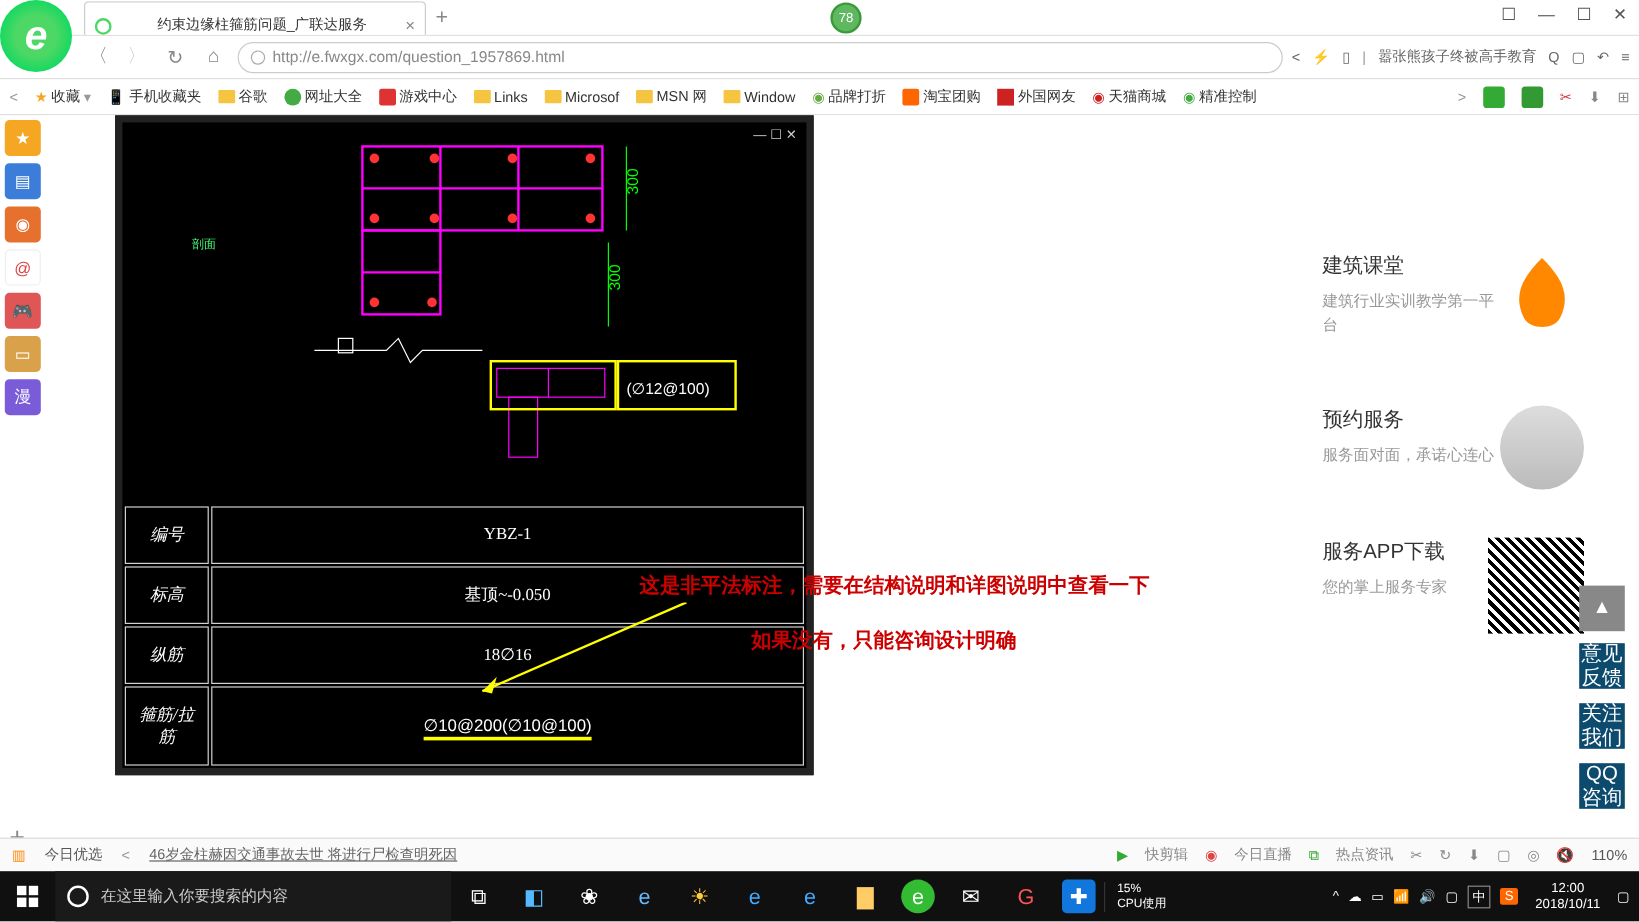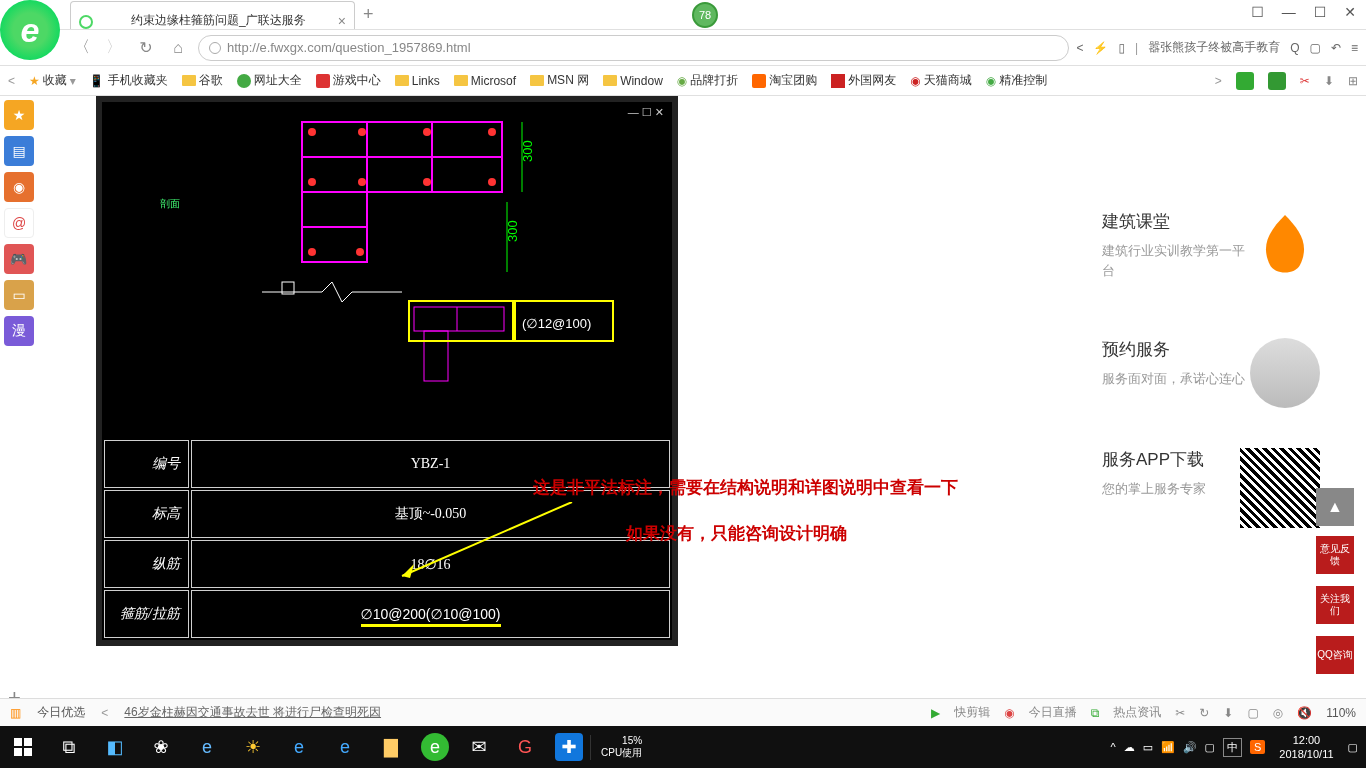--- a/index.html
+++ b/index.html
@@ -36,54 +36,54 @@
 
 .leftbar { position: absolute; left: 0; top: 100px; width: 38px; display: flex; flex-direction: column; gap: 6px; align-items: center; }
 .lb-item { width: 30px; height: 30px; border-radius: 4px; display: flex; align-items: center; justify-content: center; color: #fff; font-size: 14px; cursor: pointer; }
 .lb-add { position: absolute; left: 8px; top: 685px; color: #888; font-size: 22px; cursor: pointer; }
 
 
 .content { position: absolute; left: 38px; top: 96px; right: 0; bottom: 70px; background: #fff; overflow: hidden; }
 .cad-img { position: absolute; left: 58px; top: 0; width: 582px; height: 550px; background: #000; border: 6px solid #222; }
 .cad-table { position: absolute; left: 0; bottom: 0; width: 100%; }
 .cad-table td { border: 1px solid #d0d0d0; color: #fff; font-size: 14px; padding: 14px 8px; font-family: "SimSun"; }
-.cad-table td:first-child { width: 85px; text-align: right; font-style: italic; }
+.cad-table td:first-child { width: 70px; text-align: center; font-style: italic; }
 .cad-table td:last-child { text-align: center; }
 .cad-drawing { position: absolute; left: 40px; top: 0; width: 500px; height: 300px; }
 .red-note { position: absolute; color: #c00; font-family: "SimSun"; font-size: 17px; font-weight: bold; }
 .yellow-box { position: absolute; border: 2px solid #ff0; }
 
 
 .rightbar { position: absolute; right: 30px; top: 100px; width: 250px; }
 .r-card { background: #fff; padding: 14px 16px; margin-bottom: 12px; display: flex; }
 .r-card-txt { flex: 1; }
 .r-title { font-size: 17px; color: #333; margin-bottom: 8px; }
 .r-desc { font-size: 13px; color: #999; line-height: 1.5; }
 .r-logo { width: 70px; height: 70px; }
 .banner { width: 250px; height: 100px; background: #e63b2e; position: relative; display:flex; flex-direction:column; align-items:center; justify-content:center; }
 .banner-t1 { color:#fff; font-size:15px; background:#b82; padding:2px 8px; }
 .banner-t2 { color:#ffe680; font-size:15px; background:#b82; padding:2px 8px; margin-top:4px;}
 .banner-btn { color:#fff; font-size:12px; margin-top:4px; }
 .qr { width:80px; height:80px; background:repeating-linear-gradient(45deg,#000 0 3px,#fff 3px 6px); }
 
 
-.floatbtn { position: absolute; right: 12px; width: 38px; height: 38px; background: #b91c1c; color: #fff; font-size: 10px; display: flex; align-items: center; justify-content: center; text-align: center; line-height: 1.2; cursor: pointer; }
+.floatbtn { position: absolute; right: 12px; width: 38px; height: 38px; background: #0c4a6e; color: #fff; font-size: 17px; display: flex; align-items: center; justify-content: center; text-align: center; line-height: 1.2; cursor: pointer; }
 .scrolltop { position:absolute; right:12px; top:392px; width:38px; height:38px; background:#888; display:flex; align-items:center; justify-content:center; color:#fff; }
 
 
 .status1 { position: absolute; left: 0; bottom: 42px; right: 0; height: 28px; border-top: 1px solid #ddd; display: flex; align-items: center; padding: 0 10px; font-size: 12px; color: #555; gap: 16px; background:#fafafa; }
 .status1-r { margin-left: auto; display: flex; gap: 14px; align-items: center; color: #888; }
 
 
 .taskbar { position: absolute; left: 0; bottom: 0; right: 0; height: 42px; background: #101010; display: flex; align-items: center; color: #fff; font-size: 12px; }
 .tb-start { width: 46px; height: 42px; display: flex; align-items: center; justify-content: center; }
 .tb-search { width: 330px; height: 42px; background: #1a1a1a; display: flex; align-items: center; padding: 0 10px; color: #ccc; font-size: 13px; gap: 10px; }
 .tb-icons { display: flex; height: 42px; }
 .tb-icons > div { width: 46px; height: 42px; display: flex; align-items: center; justify-content: center; font-size: 18px; cursor: pointer; }
-.tb-cpu { display: flex; flex-direction: column; align-items: flex-end; justify-content: center; font-size: 10px; padding: 0 10px; border-left:1px solid #333; }
+.tb-cpu { display: flex; flex-direction: column; align-items: flex-start; justify-content: center; font-size: 10px; padding: 0 10px; border-left:1px solid #333; }
 .tb-tray { margin-left: auto; display: flex; align-items: center; gap: 8px; padding: 0 8px; font-size: 11px; }
 .tb-clock { text-align: center; font-size: 11px; line-height: 1.3; padding: 0 6px; }
 </style>
 </head>
 <body>
 
 <div class="titlebar">
   <div class="logo-360"></div>
   <div class="tab">
     <span class="tab-icon"></span>
@@ -338,20 +338,24 @@
 
 <div class="taskbar">
   <div class="tb-start">
       <svg width="18" height="18">
         <rect x="0" y="0" width="8" height="8" fill="#fff"></rect>
         <rect x="10" y="0" width="8" height="8" fill="#fff"></rect>
         <rect x="0" y="10" width="8" height="8" fill="#fff"></rect>
         <rect x="10" y="10" width="8" height="8" fill="#fff"></rect>
       </svg>
     </div>
+  <div class="tb-search">
+    <span style="width:18px;height:18px;border:2px solid #fff;border-radius:50%"></span>
+    <span>在这里输入你要搜索的内容</span>
+  </div>
   <div class="tb-icons">
     <div>⧉</div>
     <div style="color:#5bf">◧</div>
     <div>❀</div>
     <div style="color:#6bf">e</div>
     <div style="color:#fc3">☀</div>
     <div style="color:#4af">e</div>
     <div style="color:#4af">e</div>
     <div style="color:#fc6">▇</div>
     <div style="background:#3b3;border-radius:50%;width:28px;height:28px;margin:7px">e</div>

